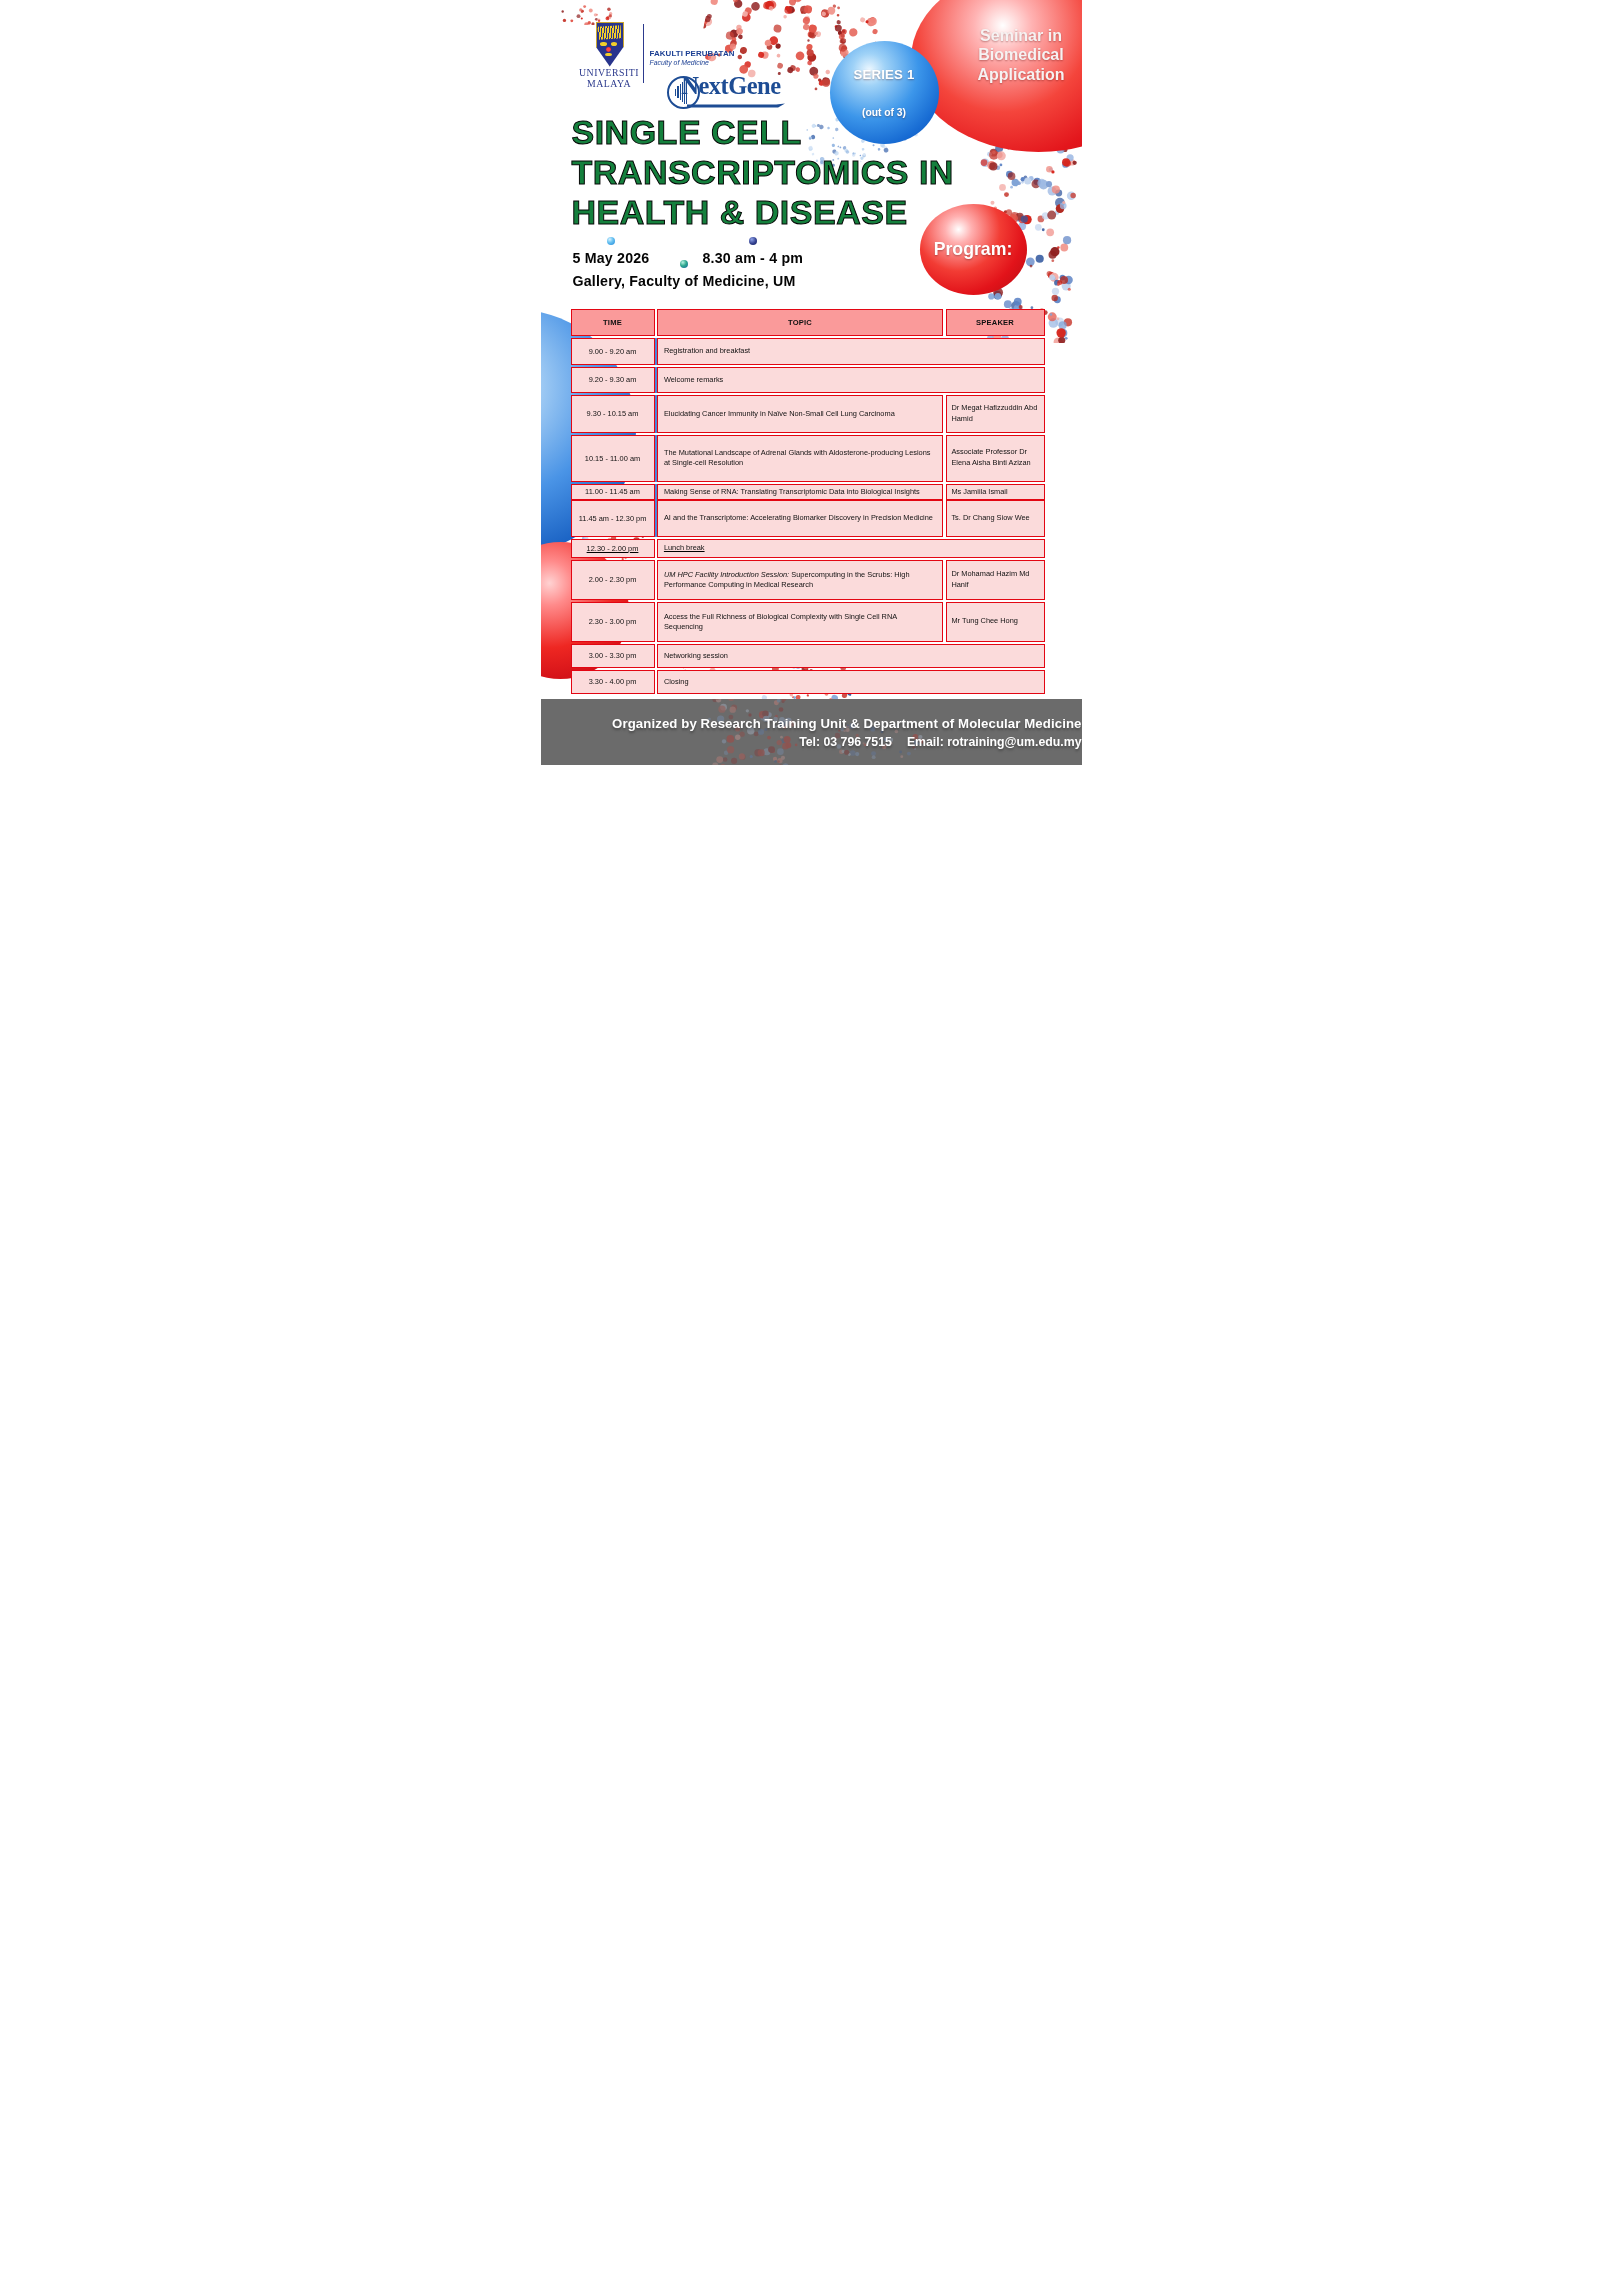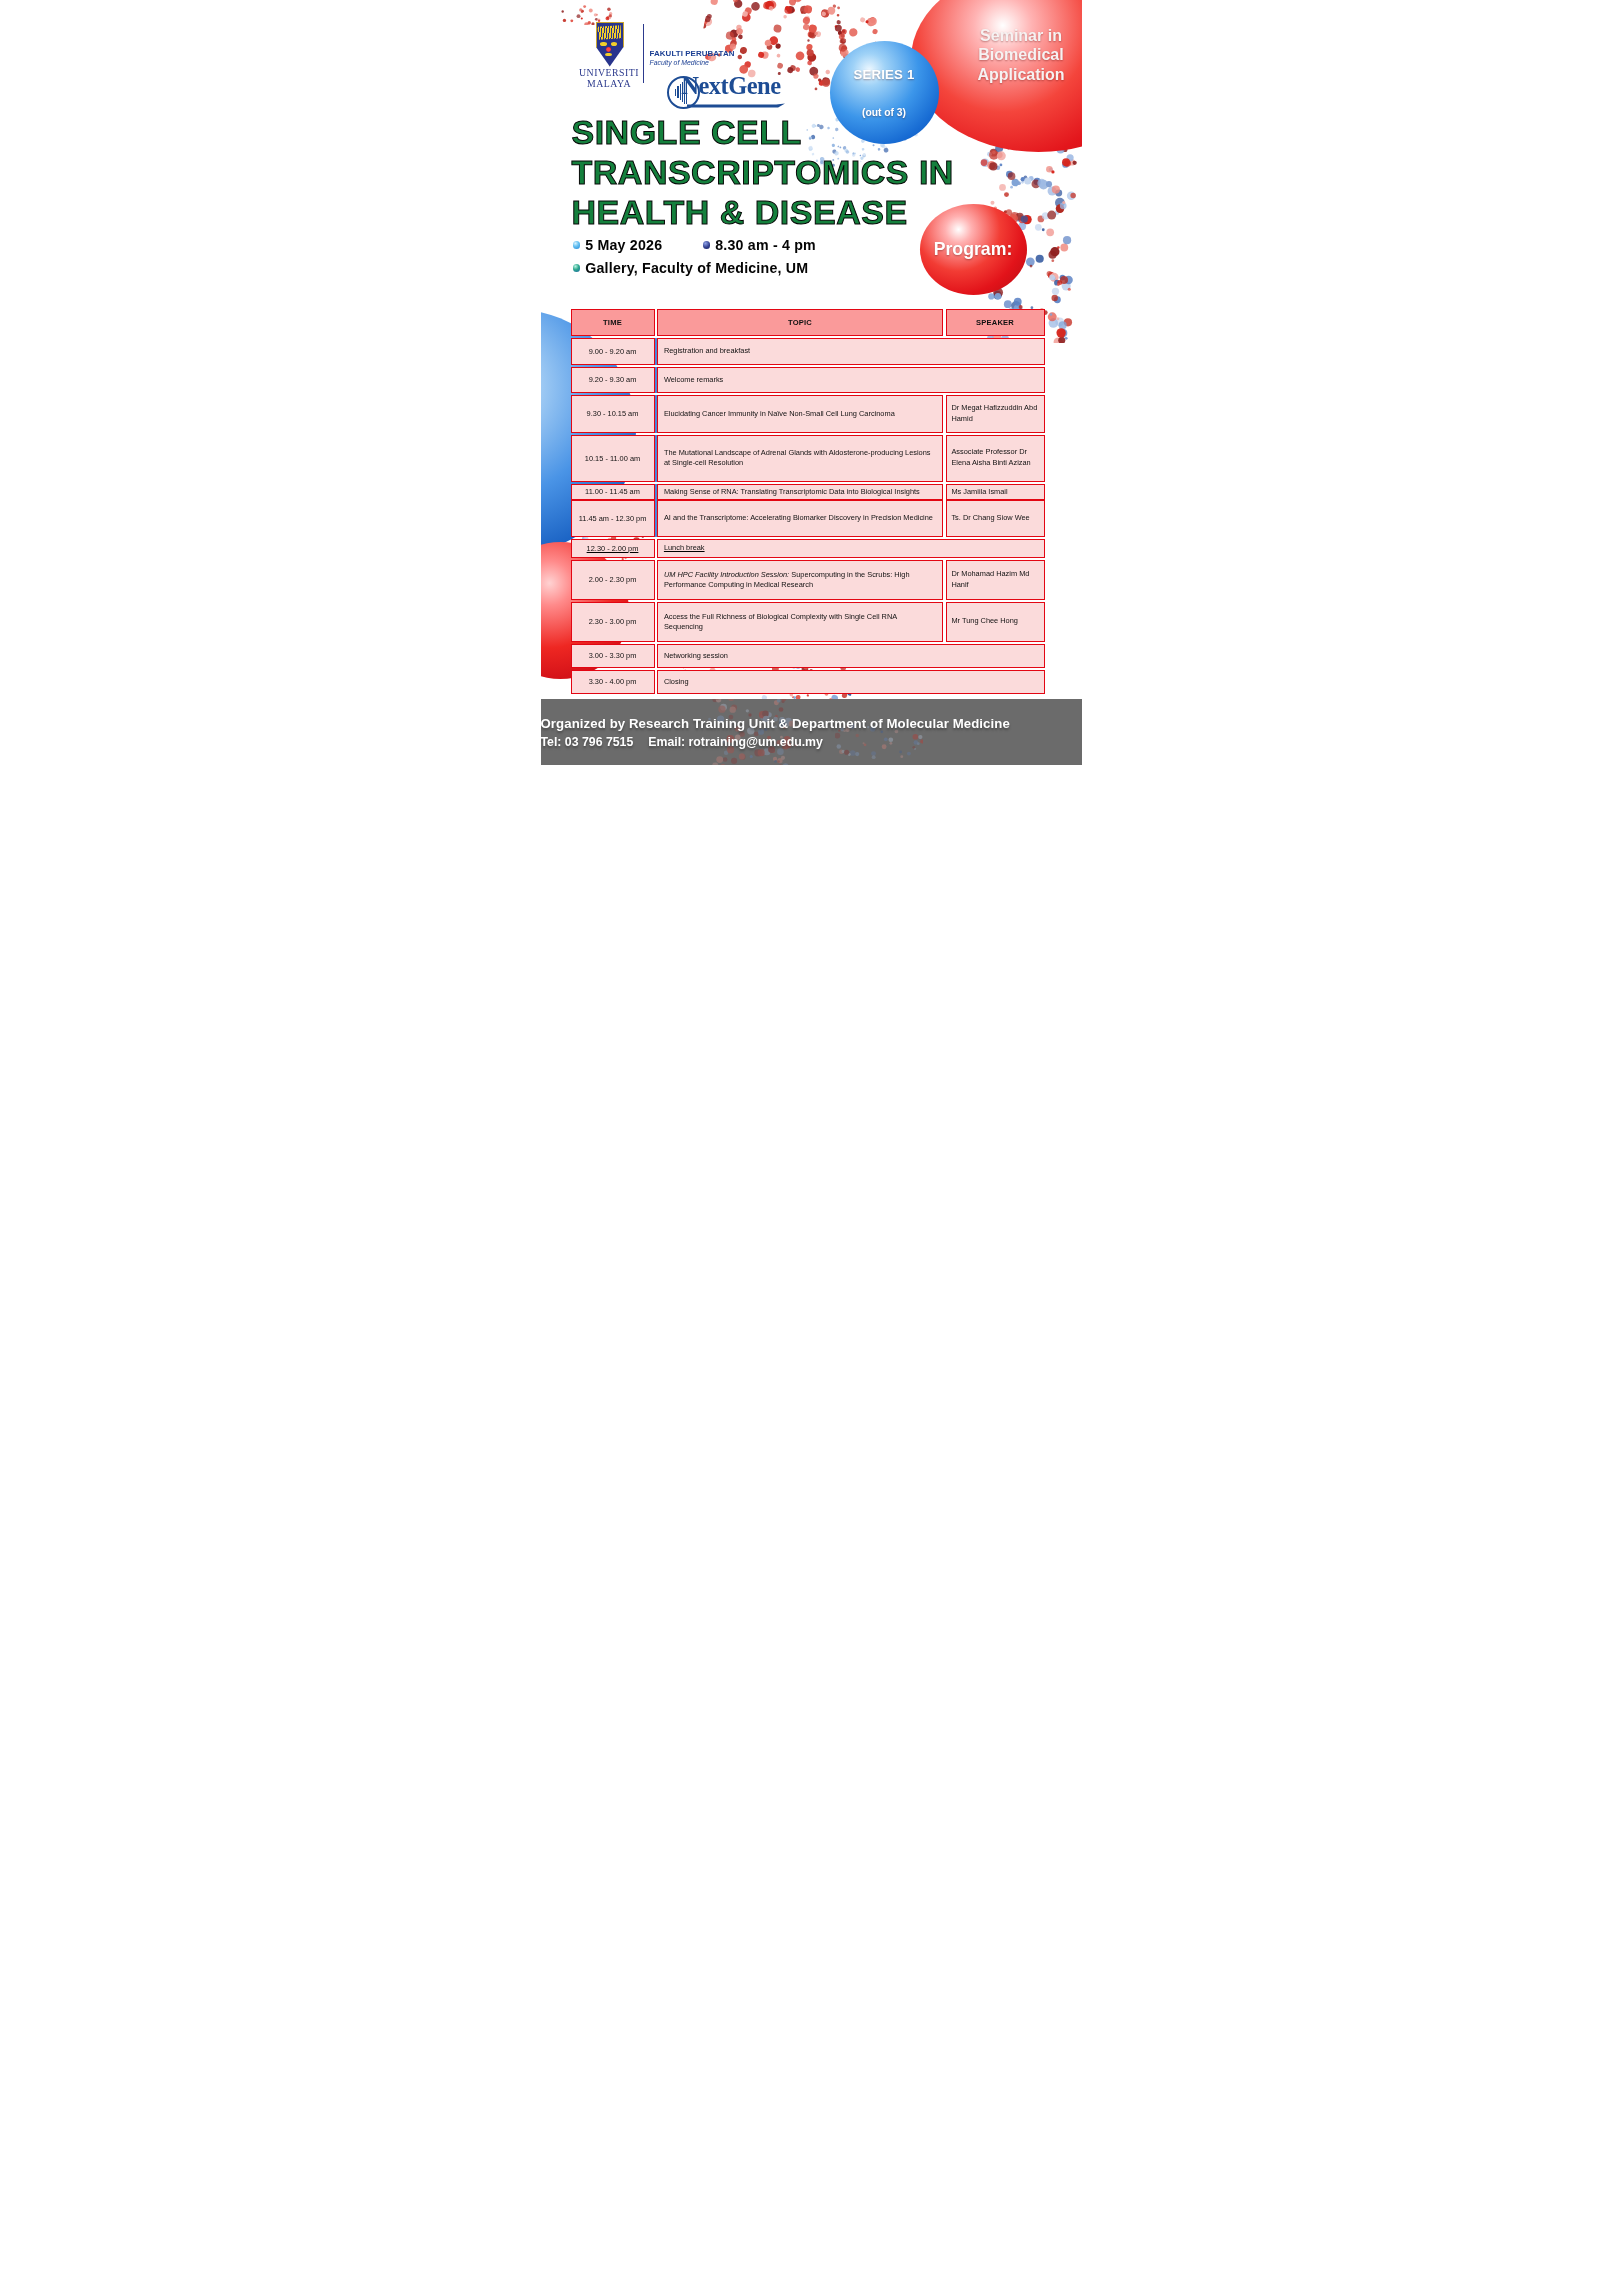--- a/index.html
+++ b/index.html
@@ -70,42 +70,42 @@
   .ng-bars{position:absolute;left:10.8px;top:5.9px;display:flex;align-items:center;gap:1px;height:24.5px;}
   .ng-bars i{display:block;width:1.2px;background:#1d4c94;}
   .ng-text{position:absolute;left:16.7px;top:-2.5px;font-family:"Liberation Serif",serif;
     font-weight:bold;font-size:24.5px;color:#1d4c94;letter-spacing:-0.5px;}
   .ng-underline{position:absolute;left:22.6px;top:28.5px;width:98px;height:5.9px;}
   
   .title{position:absolute;left:31px;top:112px;z-index:3;color:#15803d;
     font-weight:bold;font-size:34px;line-height:40px;letter-spacing:0.5px;
     -webkit-text-stroke:1px #050505;}
   
-  .event-row{position:absolute;z-index:3;display:flex;align-items:center;gap:4.9px;}
+  .event-row{position:absolute;z-index:3;display:flex;align-items:center;gap:4.9px;flex-direction:column;}
   .bullet{width:7.9px;height:7.9px;border-radius:50%;flex:0 0 auto;}
   .bullet-date{background:radial-gradient(circle at 35% 30%,#d8f2ff 0%,#6cc4f2 40%,#1e86d8 100%);}
   .bullet-time{background:radial-gradient(circle at 35% 30%,#8fa2e8 0%,#33418f 55%,#141e5e 100%);}
   .bullet-venue{background:radial-gradient(circle at 35% 30%,#b9f2e2 0%,#2fa98e 45%,#15629f 100%);}
   .event-text{font-weight:bold;font-size:14.2px;color:#050505;letter-spacing:0.2px;}
   
   .ptable{position:absolute;left:30px;top:309px;width:474px;z-index:3;}
   .prow{display:grid;grid-template-columns:84px 286px 99px;column-gap:2.5px;margin-bottom:2px;}
   .pcell{background:#fbdbdb;border:1.5px solid #e30613;box-sizing:border-box;
     display:flex;align-items:center;font-size:7.4px;color:#111;}
   .phead .pcell{background:#fa9a9a;font-weight:bold;justify-content:center;font-size:7.6px;letter-spacing:0.2px;}
   .phead{height:26.5px;}
   .time-cell{justify-content:center;text-align:center;padding:1px 2px;}
   .topic-cell{padding:2px 4.9px 2px 5.9px;line-height:1.35;}
   .speaker-cell{padding:2px 2.9px 2px 4.9px;line-height:1.45;}
   .merged{grid-column:2 / 4;}
   .blue-edge{box-shadow:-2px 0 0 0 #4a86d8;}
   .it{font-style:italic;}
   
   .footer{position:absolute;left:0;top:699px;width:541px;height:67px;background:#6b6b6b;z-index:4;overflow:hidden;}
-  .footer-inner{position:absolute;inset:0;z-index:2;display:flex;flex-direction:column;align-items:flex-start;justify-content:center;gap:4.9px;}
+  .footer-inner{position:absolute;inset:0;z-index:2;display:flex;flex-direction:column;align-items:flex-end;justify-content:center;gap:4.9px;}
   .footer-line1{color:#fff;font-weight:bold;font-size:13.2px;letter-spacing:0.1px;text-shadow:0 1.5px 2.5px rgba(0,0,0,.35);}
   .footer-line2{color:#fff;font-weight:bold;font-size:12.3px;display:flex;gap:15px;text-shadow:0 1.5px 2.5px rgba(0,0,0,.35);}
   #footer-strand{position:absolute;inset:0;z-index:1;opacity:.32;}
 </style>
 </head>
 <body>
 
 <div class="poster">
 
   <div id="strands">

